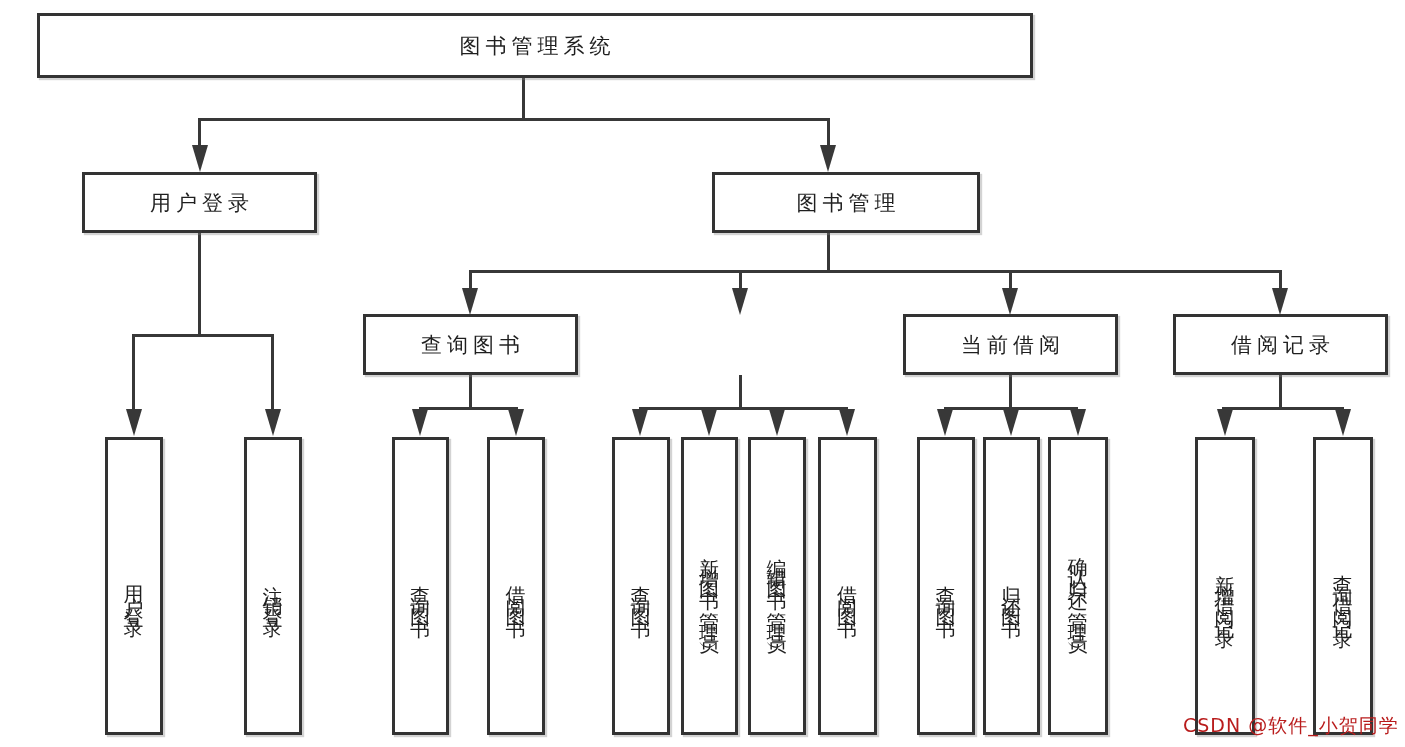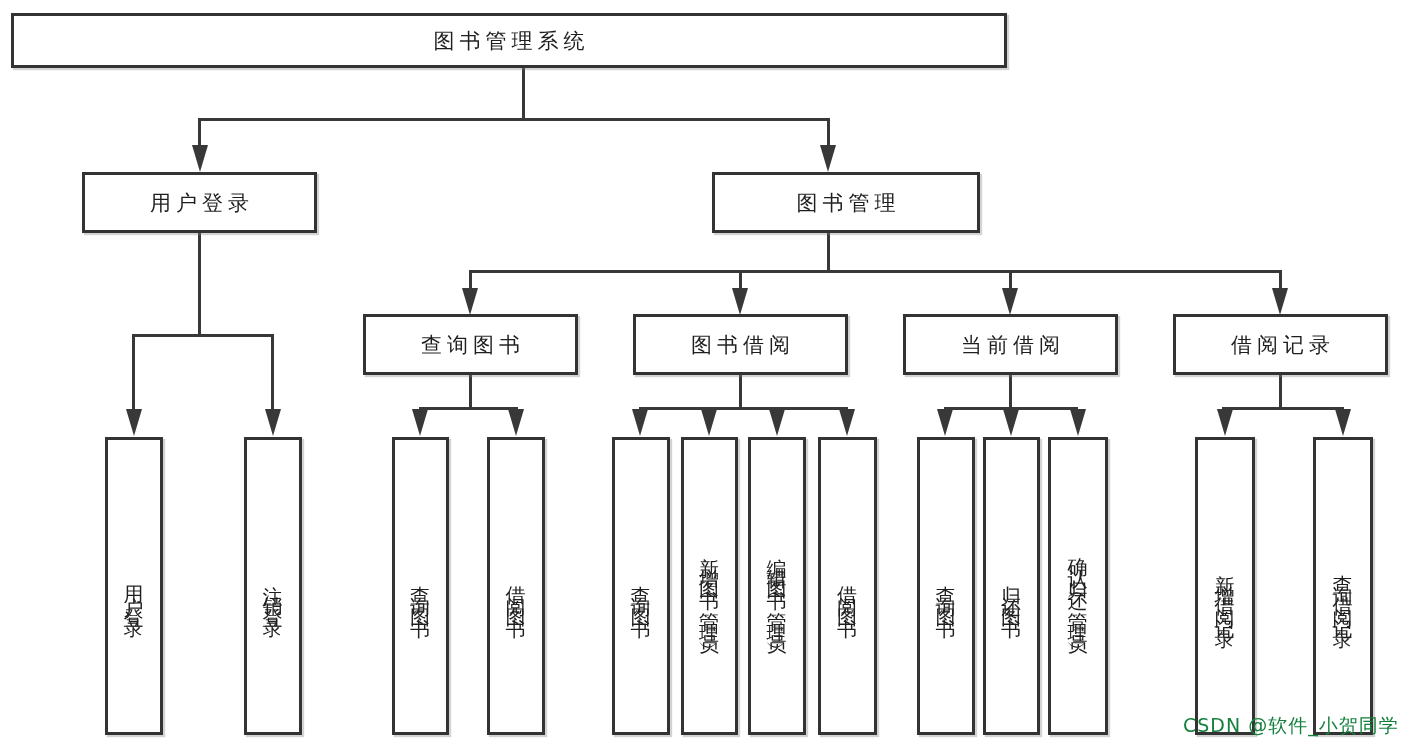--- a/index.html
+++ b/index.html
@@ -40,47 +40,44 @@
   .arw{
     position:absolute;width:0;height:0;z-index:1;
     border-left:8px solid transparent;
     border-right:8px solid transparent;
     border-top:27px solid #383838;
   }
   .watermark{
     position:absolute;
     left:1183px;top:713px;
     font-size:19px;
-    color:#15803d;
+    color:#b91c1c;
     letter-spacing:1px;
     white-space:nowrap;
     z-index:5;
   }
 </style>
 </head>
 <body>
 
 <div id="canvas">
 
-  <div class="box" style="left:11px;top:13px;width:996px;height:55px">
+  <div class="box" style="left:37px;top:13px;width:996px;height:65px">
     <span class="hlabel">图书管理系统</span>
   </div>
 
   <div class="box" style="left:82px;top:172px;width:235px;height:61px">
     <span class="hlabel">用户登录</span>
   </div>
   <div class="box" style="left:712px;top:172px;width:268px;height:61px">
     <span class="hlabel">图书管理</span>
   </div>
 
   <div class="box" style="left:363px;top:314px;width:215px;height:61px">
     <span class="hlabel">查询图书</span>
-  </div>
-  <div class="box" style="left:633px;top:314px;width:215px;height:61px">
-    <span class="hlabel">图书借阅</span>
   </div>
   <div class="box" style="left:1173px;top:314px;width:215px;height:61px">
     <span class="hlabel">借阅记录</span>
   </div>
   <div class="box" style="left:903px;top:314px;width:215px;height:61px">
     <span class="hlabel">当前借阅</span>
   </div>
 
   <div class="box" style="left:105px;top:437px;width:58px;height:298px">
     <span class="vlabel">用户登录</span>

